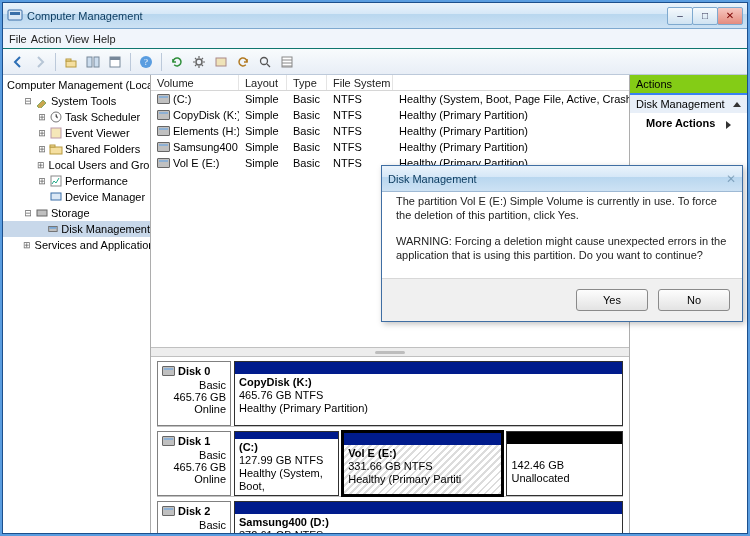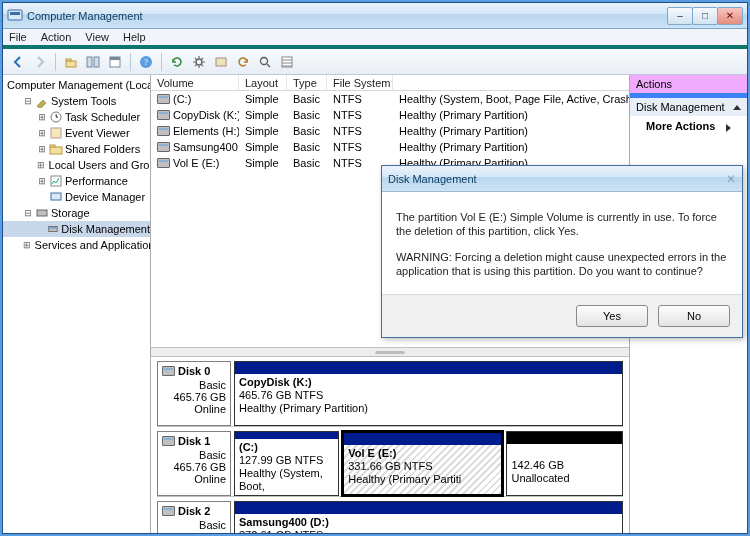--- a/index.html
+++ b/index.html
@@ -41,23 +41,23 @@
   background: linear-gradient(180deg,#f5f9fc,#d0e3f2);
   border: 1px solid #7ea9cf; border-radius: 2px;
   margin-left: -1px;
   display: flex; align-items: center; justify-content: center;
   font-size: 10px; color: #335;
 }
 .winbtn.close { background: linear-gradient(180deg,#f7c7c0,#e48c7f); color:#7a0000;}
 .menubar {
   height: 20px;
   background: #f1f5fb;
-  border-bottom: 4px solid #0f766e;
+  border-bottom: 1px solid #0f766e;
   display: flex; align-items: center;
-  padding: 0 6px; gap: 14px;
+  padding: 0 6px; gap: 4px;
 }
 .menubar span { color: #222; }
 .toolbar {
   height: 26px;
   background: linear-gradient(180deg,#f8fbfd,#e8eef6);
   border-bottom: 1px solid #bcc9da;
   display: flex; align-items: center;
   padding: 0 6px; gap: 4px;
 }
 .toolbtn {
@@ -118,41 +118,41 @@
 .part.hatch .pbody{
   background: repeating-linear-gradient(135deg,#fff,#fff 3px,#dcdcdc 3px,#dcdcdc 5px);
 }
 .part.sel{ border:2px solid #000; }
 .part.sel.hatch{ outline:1px solid #000; }
 .actions {
   width: 118px;
   border-left: 1px solid #adadad;
   background: #fff;
 }
-.ahead { background:#f0abfc; border-bottom:5px solid #3b82f6; padding:3px 6px; font-weight:400;}
+.ahead { background:#84cc16; border-bottom:2px solid #3b82f6; padding:3px 6px; font-weight:400;}
 .asub { background:#e8eff8; padding:3px 6px; display:flex; justify-content:space-between; align-items:center;}
 .aitem { padding:4px 16px; display:flex; justify-content:space-between; align-items:flex-end;font-weight:bold;}
 .tri{width:0;height:0;border-top:4px solid transparent;border-bottom:4px solid transparent;border-left:5px solid #333;}
 .triup{width:0;height:0;border-left:4px solid transparent;border-right:4px solid transparent;border-bottom:5px solid #333;}
 .dialog {
   position:absolute;
   left:378px; top:162px;
   width:362px;
   border:1px solid #3f6ea3;
   background:#f0f0f0;
   box-shadow:2px 2px 6px rgba(0,0,0,.25);
 }
 .dlg-title{
   height:26px;
   background: linear-gradient(180deg,#eaf3fb 0%,#d5e7f7 45%,#b9d7ef 46%,#cde2f4 100%);
   border-bottom:1px solid #9eb9d4;
   display:flex; align-items:center; padding:0 6px; color:#0a3a5e;
 }
 .dlg-title .x{margin-left:auto;opacity:.35;font-size:12px;}
-.dlg-body{padding:18px 14px 4px 14px; font-size:11px; line-height:14px; color:#222; background:#fff;}
+.dlg-body{padding:2px 14px 4px 14px; font-size:11px; line-height:14px; color:#222; background:#fff;}
 .dlg-body p{margin:0 0 12px 0;}
 .dlg-btns{display:flex;justify-content:flex-end;gap:10px;padding:10px 12px;background:#f0f0f0;border-top:1px solid #d8d8d8;}
 .dlg-btns button{
   min-width:72px;height:22px;
   background:linear-gradient(180deg,#fdfdfd,#e3e3e3);
   border:1px solid #8a8a8a;border-radius:3px;font-size:11px;
 }
 .driveicon{width:13px;height:10px;background:#c0c0c0;border:1px solid #666;border-radius:1px;display:inline-block;position:relative;flex-shrink:0;}
 .driveicon::after{content:"";position:absolute;left:1px;right:1px;top:1px;height:2px;background:#8db0d4;}
 </style>

